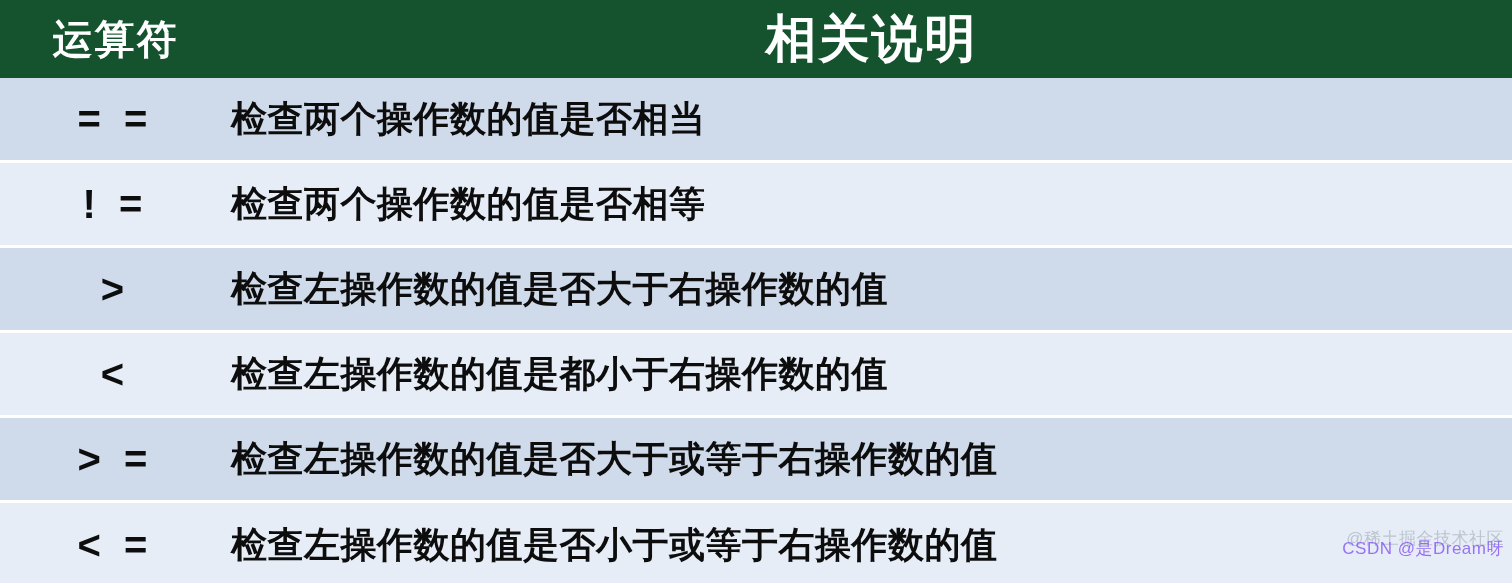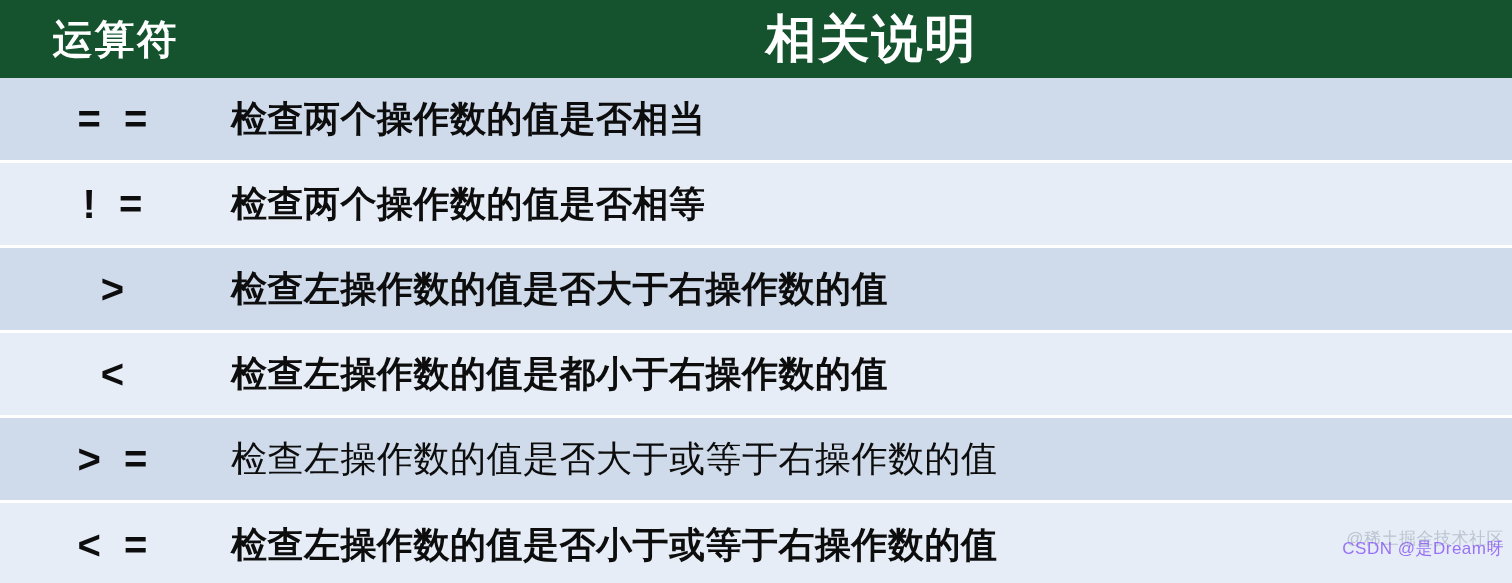--- a/index.html
+++ b/index.html
@@ -84,21 +84,21 @@
     white-space: nowrap;
   }
 
   
   tr.band-dark td { background: #cfdaea; }
   tr.band-light td { background: #e6edf6; }
 
   
   tr.w-bold td.cell-desc { font-weight: bold; }
   tr.w-normal td.cell-desc { font-weight: bold; margin-left: 28px; }
-  tr.w-semi td.cell-desc { font-weight: normal; margin-top: 28px; }
+  tr.w-semi td.cell-desc { font-weight: bold; margin-top: 28px; }
 
   
   tr.row-1 { height: 81px; }
   tr.row-6 { height: 86px; }
 
   
   .watermark-group {
     position: absolute;
     right: 8px;
     bottom: 14px;

